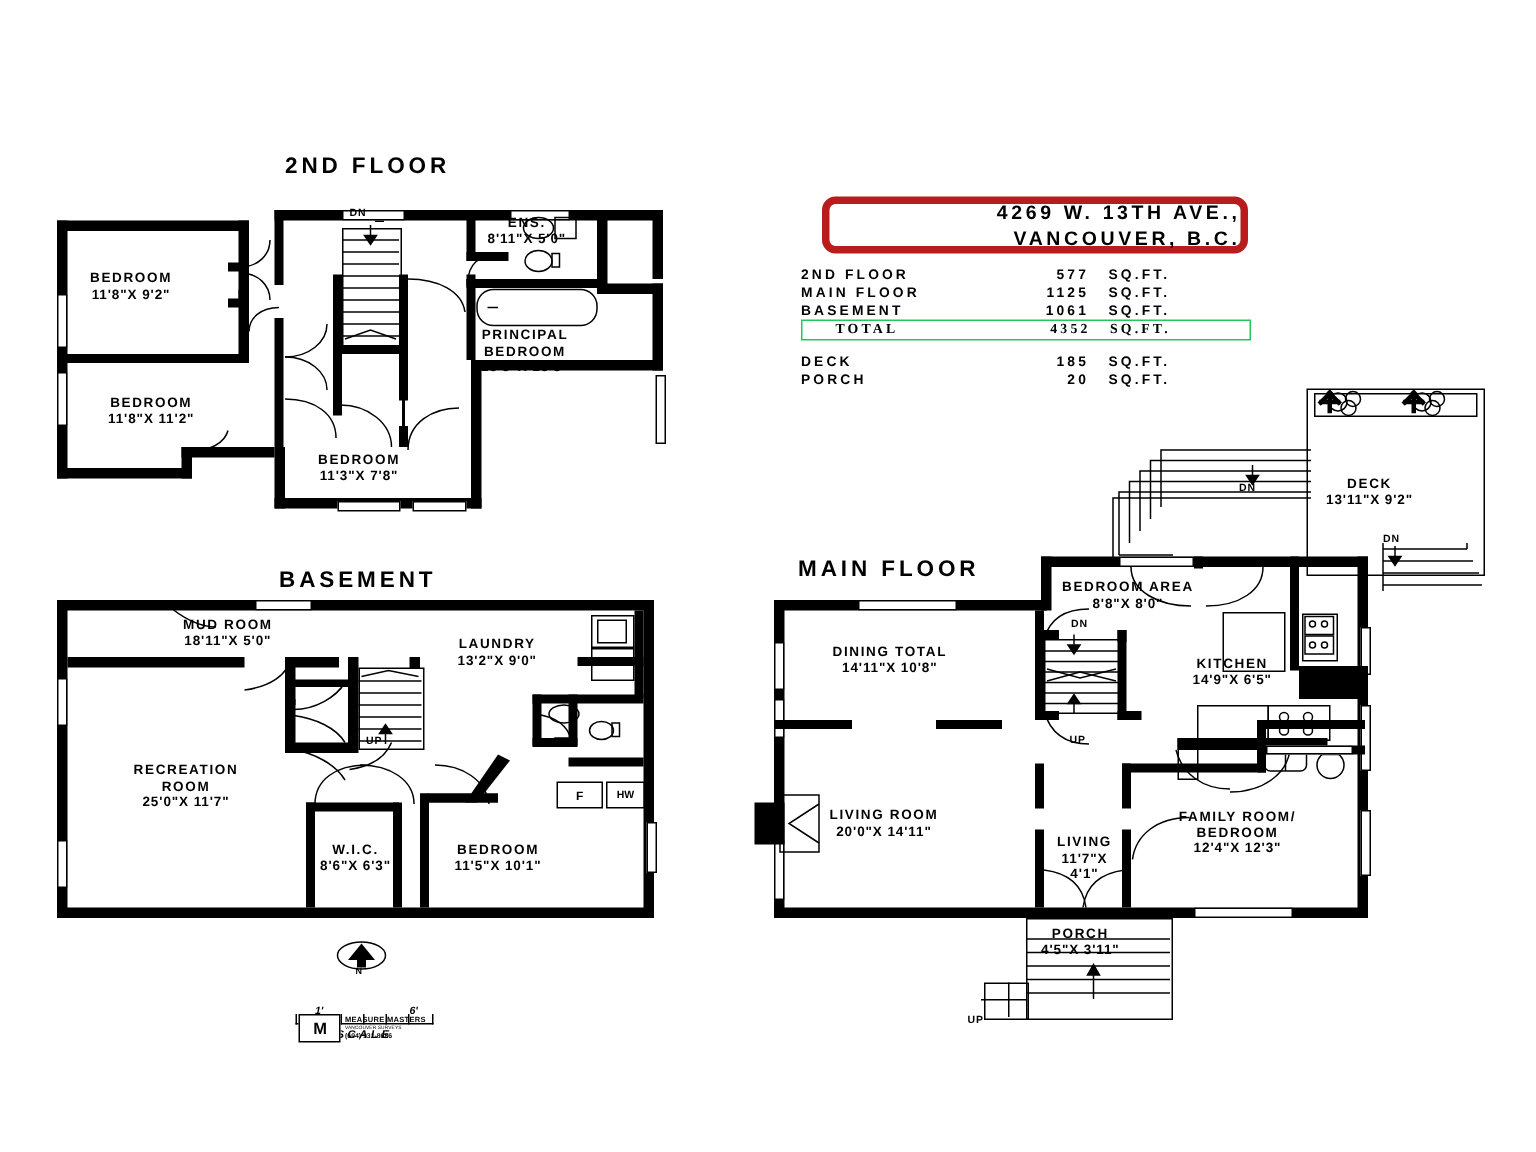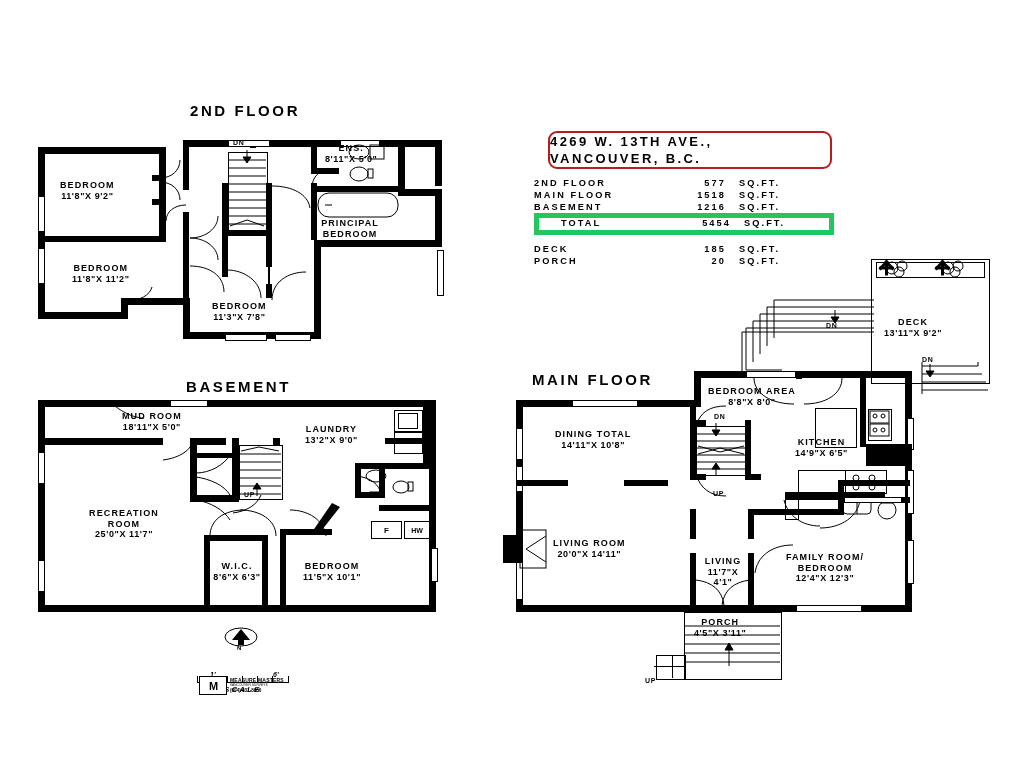--- a/index.html
+++ b/index.html
@@ -16,30 +16,30 @@
        font-weight:bold;line-height:1.18;text-align:center;}
   .rm{font-size:9px;letter-spacing:1.1px;}
   .rm .d{font-size:9px;letter-spacing:.6px;}
   .ttl{font-size:15px;font-weight:bold;letter-spacing:2.6px;}
   .tag{font-size:7px;font-weight:bold;letter-spacing:.6px;}
   svg{position:absolute;overflow:visible;}
   .dr{fill:none;stroke:#000;stroke-width:1;}
 
   
   #addrbox{position:absolute;left:548px;top:131px;width:284px;height:38px;
-    border:2px solid #b91c1c;border-radius:9px;box-sizing:border-box;
-    display:flex;flex-direction:column;align-items:flex-start;justify-content:center;}
+    border:5px solid #b91c1c;border-radius:9px;box-sizing:border-box;
+    display:flex;flex-direction:column;align-items:flex-end;justify-content:center;}
   #addrbox div{font-size:13px;font-weight:bold;letter-spacing:2.4px;line-height:1.32;}
   #areas{position:absolute;left:534px;top:178px;width:300px;font-size:9.2px;
     font-weight:bold;letter-spacing:2.1px;line-height:11.8px;}
   #areas .r{display:flex;}
   #areas .n{width:140px;}
   #areas .v{width:52px;text-align:right;}
   #areas .u{padding-left:13px;}
-  #areas .tot{border:5px solid #22c55e;box-sizing:border-box;padding-left:0;}
+  #areas .tot{border:1px solid #22c55e;box-sizing:border-box;padding-left:0;font-family:Liberation Serif, serif;}
   #areas .tot .n{padding-left:22px;width:118px;}
   #areas .gap{height:9px;}
 
   
   #compass{position:absolute;left:225px;top:628px;}
   #scalewrap{position:absolute;left:197px;top:674px;width:92px;font-style:italic;}
   #scalebar{position:relative;height:9px;}
   #scalebar .ax{position:absolute;left:0;top:8px;width:92px;height:1px;background:#000;}
   #scalebar i{position:absolute;top:2px;width:1px;height:7px;background:#000;}
   #scaletxt{font-size:7.5px;font-weight:bold;letter-spacing:2.4px;text-align:center;margin-top:2px;}
@@ -66,31 +66,31 @@
   </div>
 
   <div id="areas">
     <div class="r">
       <span class="n">2ND  FLOOR</span>
       <span class="v">577</span>
       <span class="u">SQ.FT.</span>
     </div>
     <div class="r">
       <span class="n">MAIN  FLOOR</span>
-      <span class="v">1518</span>
+      <span class="v">1125</span>
       <span class="u">SQ.FT.</span>
     </div>
     <div class="r">
       <span class="n">BASEMENT</span>
-      <span class="v">1216</span>
+      <span class="v">1061</span>
       <span class="u">SQ.FT.</span>
     </div>
     <div class="r tot">
       <span class="n">TOTAL</span>
-      <span class="v">5454</span>
+      <span class="v">4352</span>
       <span class="u">SQ.FT.</span>
     </div>
     <div class="gap"></div>
     <div class="r">
       <span class="n">DECK</span>
       <span class="v">185</span>
       <span class="u">SQ.FT.</span>
     </div>
     <div class="r">
       <span class="n">PORCH</span>
@@ -611,21 +611,21 @@
   </div>
   <div class="lbl rm" style="left:795px;top:437px;">
     <div>KITCHEN</div>
     <div class="d">14'9"X  6'5"</div>
   </div>
   <div class="lbl rm" style="left:698px;top:556px;width:50px;">
     <div>LIVING</div>
     <div class="d">11'7"X</div>
     <div class="d">4'1"</div>
   </div>
-  <div class="lbl rm" style="left:777px;top:552px;width:96px;text-align:center;">
+  <div class="lbl rm" style="left:777px;top:539px;width:96px;text-align:center;">
     <div>FAMILY  ROOM/<br>BEDROOM</div>
     <div class="d">12'4"X  12'3"</div>
   </div>
 
   <svg id="compass" width="32" height="18">
     <ellipse cx="16" cy="9" rx="16" ry="9" fill="#fff" stroke="#000" stroke-width="1"></ellipse>
     <polygon points="16,1 25,12 19,12 19,17 13,17 13,12 7,12" fill="#000"></polygon>
   </svg>
   <div class="lbl tag" style="left:237px;top:645px;font-size:6px;">N</div>
 

